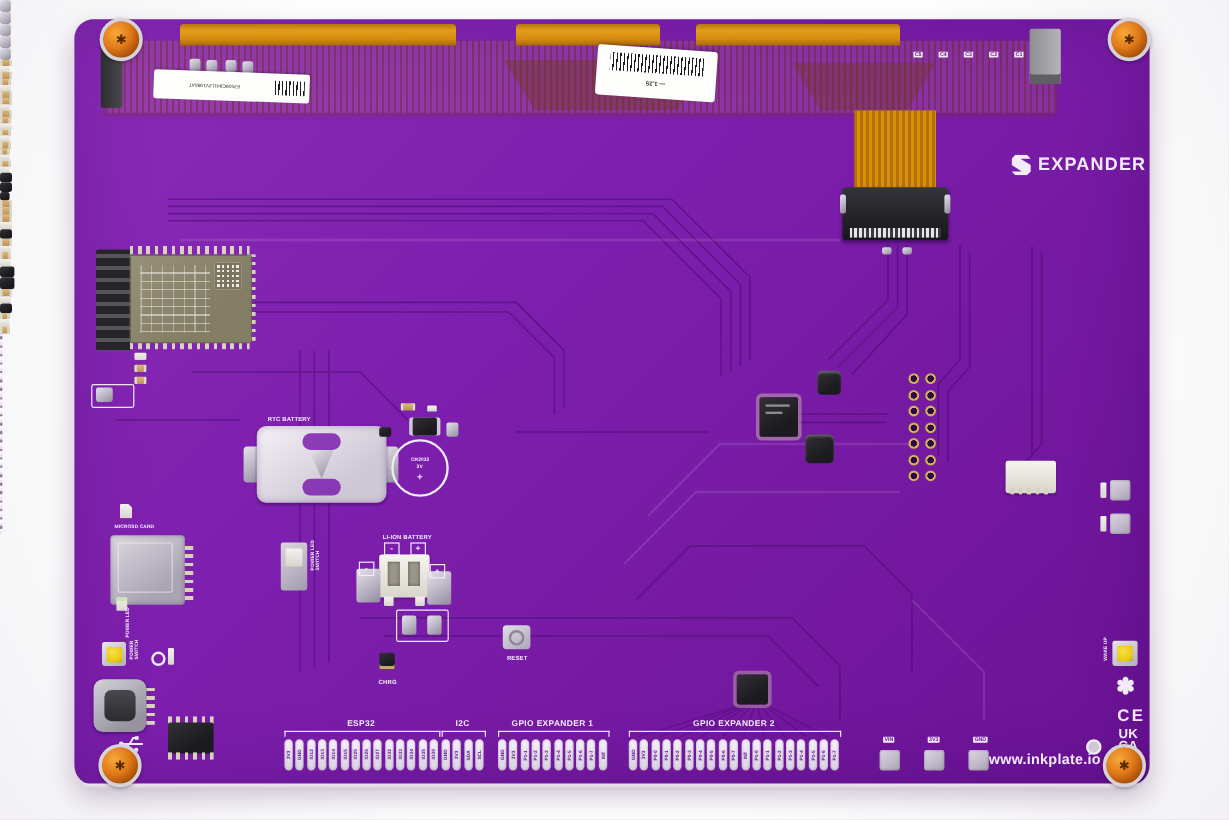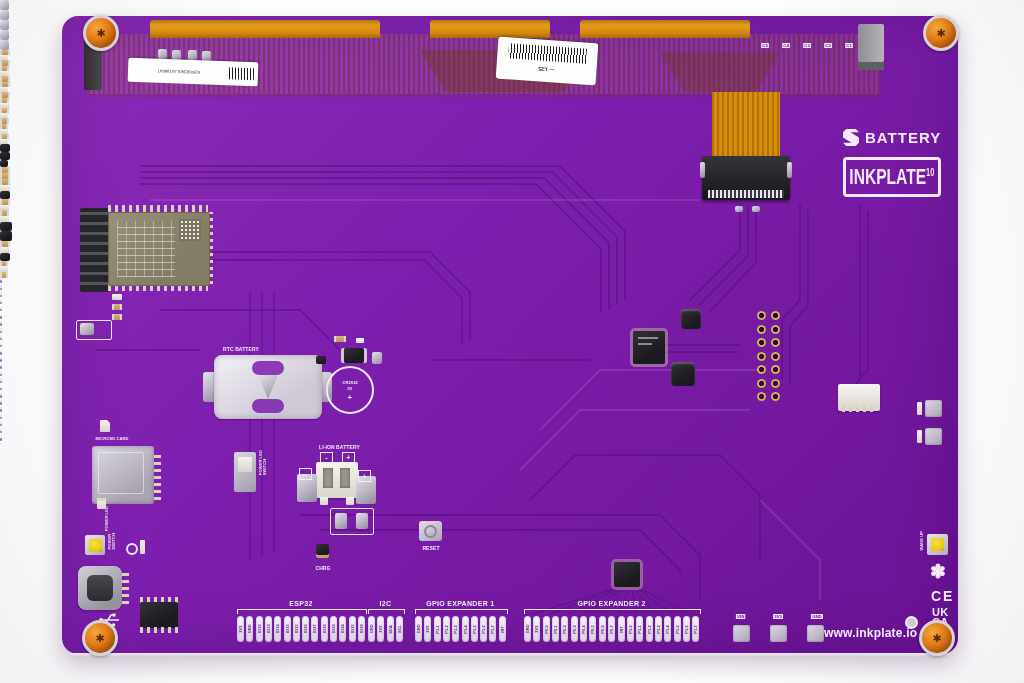--- a/index.html
+++ b/index.html
@@ -131,26 +131,21 @@
       <div class="abs sqlab" style="left:779px;top:41px;">C4</div>
       <div class="abs sqlab" style="left:800px;top:41px;">C3</div>
       <div class="abs sqlab" style="left:821px;top:41px;">C2</div>
       <div class="abs sqlab" style="left:842px;top:41px;">C1</div>
     </div>
 
   <div class="abs" style="left:843px;top:129px;display:flex;align-items:center;gap:5px;">
     <svg width="17" height="17" viewBox="0 0 16 16">
       <path fill="#f3ebfa" d="M3 0 h9 l3 3 h-8 l8 5 v5 l-3 3 h-9 l-3 -3 h8 l-8 -5 v-5 z"></path>
     </svg>
-    <span class="silk" style="font-size:15px;letter-spacing:1px;">BATTERY</span>
-  </div>
-  <div class="abs" style="left:843px;top:157px;width:92px;height:34px;border:3px solid #f3ebfa;border-radius:4px;display:flex;align-items:center;justify-content:center;">
-    <span class="silk" style="font-size:19px;letter-spacing:0;transform:scaleX(.82) scaleY(1.12);">
-      <span>INKPLATE</span><sup style="font-size:9px;">10</sup>
-    </span>
+    <span class="silk" style="font-size:15px;letter-spacing:1px;">EXPANDER</span>
   </div>
 
   <div class="abs" style="left:80px;top:208px;width:30px;height:84px;background:repeating-linear-gradient(0deg,#26262a 0 7px,#55555b 7px 10px);border-radius:2px;"></div>
   <div class="abs comb-h" style="left:108px;top:205px;width:100px;height:7px;"></div>
   <div class="abs comb-h" style="left:108px;top:284px;width:100px;height:7px;"></div>
   <div class="abs comb-v" style="left:206px;top:212px;width:7px;height:72px;"></div>
   <div class="abs" style="left:108px;top:212px;width:100px;height:72px;background:linear-gradient(135deg,#97917a,#837d66 70%);border:1px solid #6c6753;border-radius:2px;overflow:hidden;">
     <div class="abs" style="left:8px;top:8px;width:58px;height:56px;background-image:repeating-linear-gradient(0deg,rgba(240,238,228,.55) 0 1px,transparent 1px 7px),repeating-linear-gradient(90deg,rgba(240,238,228,.4) 0 1px,transparent 1px 9px);"></div>
     <div class="abs" style="left:70px;top:6px;width:22px;height:22px;background:#efece0;background-image:repeating-linear-gradient(0deg,#7a7560 0 2px,transparent 2px 4px),repeating-linear-gradient(90deg,#7a7560 0 2px,transparent 2px 4px);"></div>
   </div>

